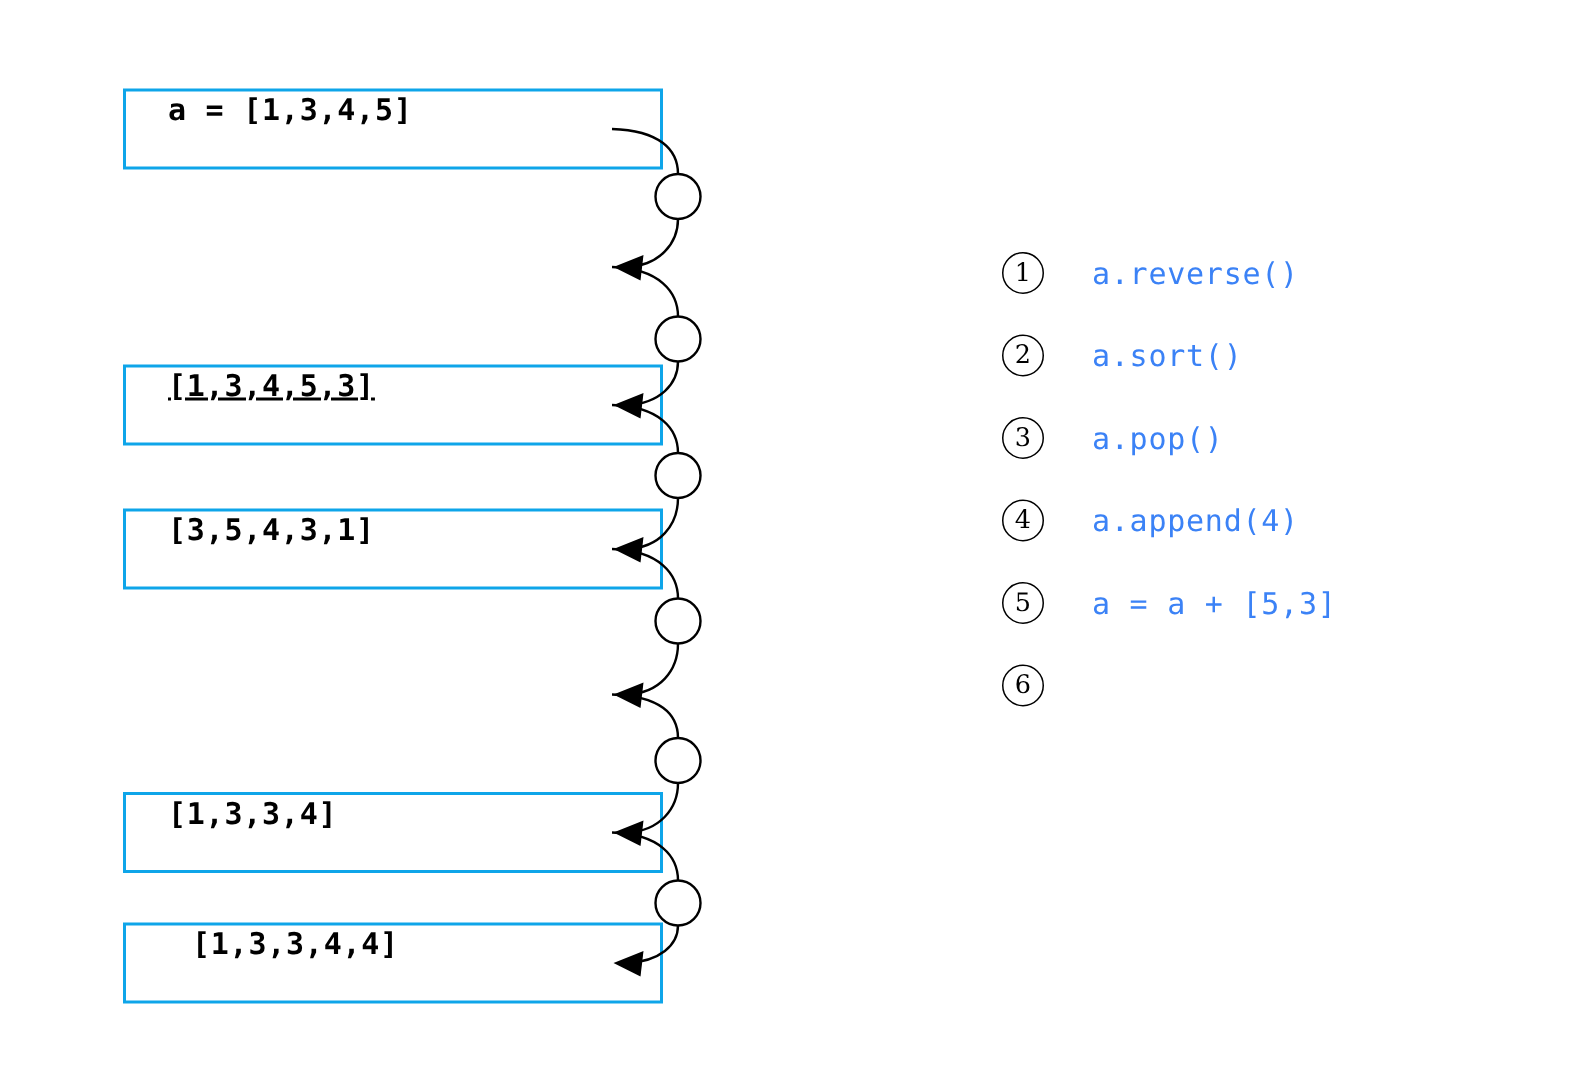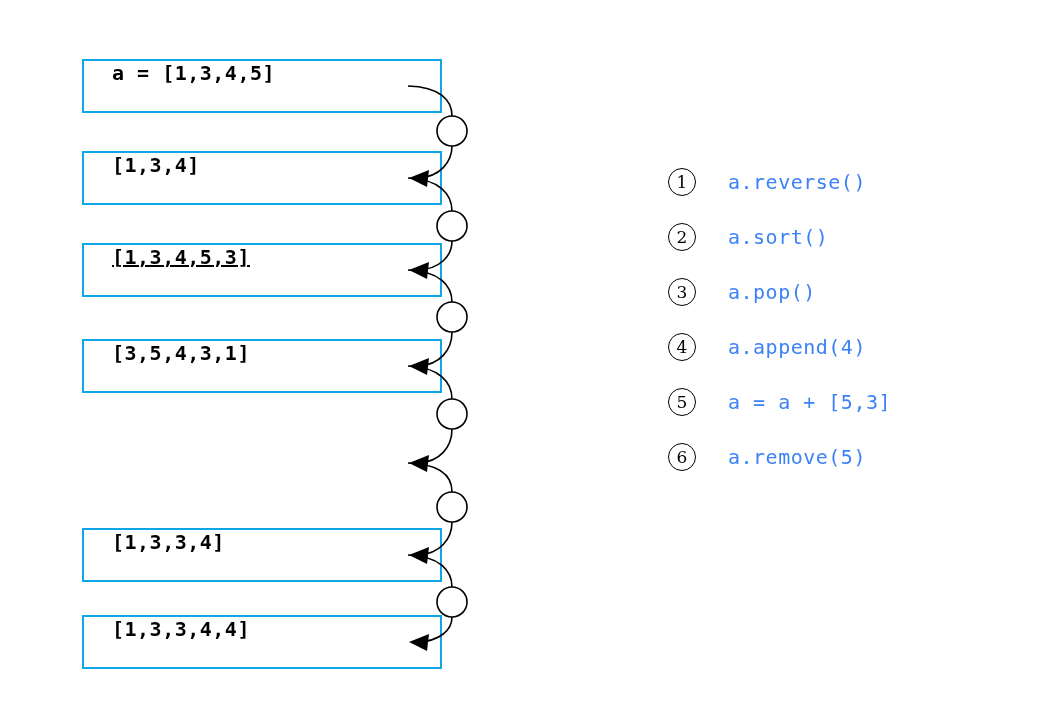--- a/index.html
+++ b/index.html
@@ -115,33 +115,30 @@
   }
 </style>
 </head>
 <body>
 
 <div id="diagram-root">
 
   <div class="state-box" style="top:59px;">
     <span class="state-box-label">a = [1,3,4,5]</span>
   </div>
-  <div class="state-box" style="top:151px;">
-    <span class="state-box-label">[1,3,4]</span>
-  </div>
   <div class="state-box" style="top:243px;text-decoration:underline;">
     <span class="state-box-label">[1,3,4,5,3]</span>
   </div>
   <div class="state-box" style="top:339px;">
     <span class="state-box-label">[3,5,4,3,1]</span>
   </div>
   <div class="state-box" style="top:528px;">
     <span class="state-box-label">[1,3,3,4]</span>
   </div>
-  <div class="state-box" style="top:615px;">
+  <div class="state-box" style="top:615px;padding-left:16px;">
     <span class="state-box-label">[1,3,3,4,4]</span>
   </div>
 
   <svg id="connector-layer" viewBox="0 0 1058 717" width="1058" height="717">
 
     <g>
       <path class="connector-path" d="M 408 86 C 440 87 452 100 452 116"></path>
       <path class="connector-path" d="M 452 146 C 452 162 440 177 418 178"></path>
       <polygon class="arrow-head" points="409,178 429,170 427,187"></polygon>
       <circle class="step-circle" cx="452" cy="131" r="15"></circle>
@@ -211,17 +208,16 @@
     <div class="legend-row">
       <span class="legend-badge">
         <span class="legend-badge-number">5</span>
       </span>
       <span class="legend-text">a = a + [5,3]</span>
     </div>
     <div class="legend-row">
       <span class="legend-badge">
         <span class="legend-badge-number">6</span>
       </span>
-      <span class="legend-text">a.remove(5)</span>
     </div>
   </div>
 
 </div>
 
 </body></html>

